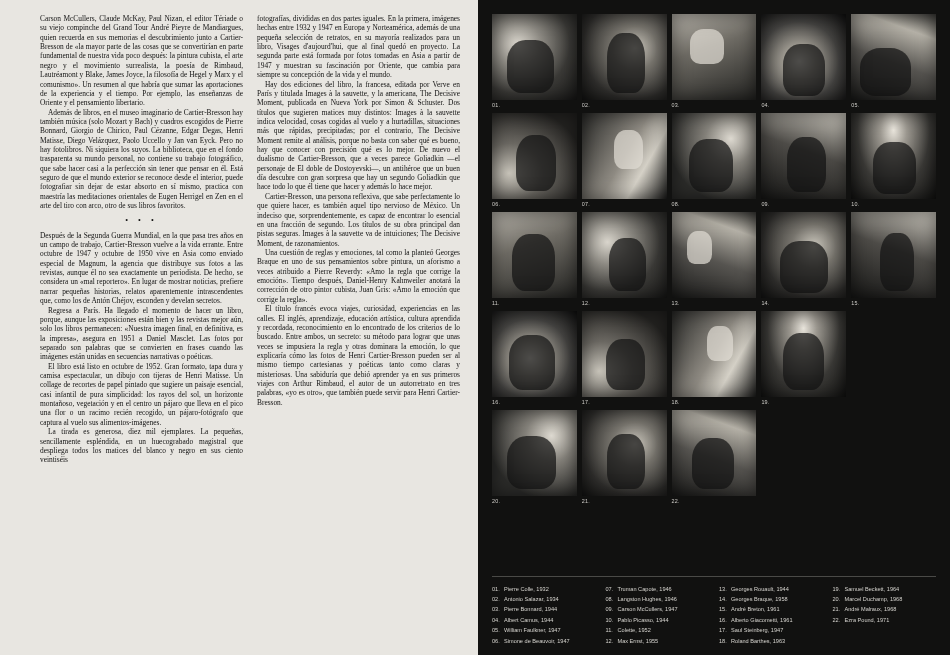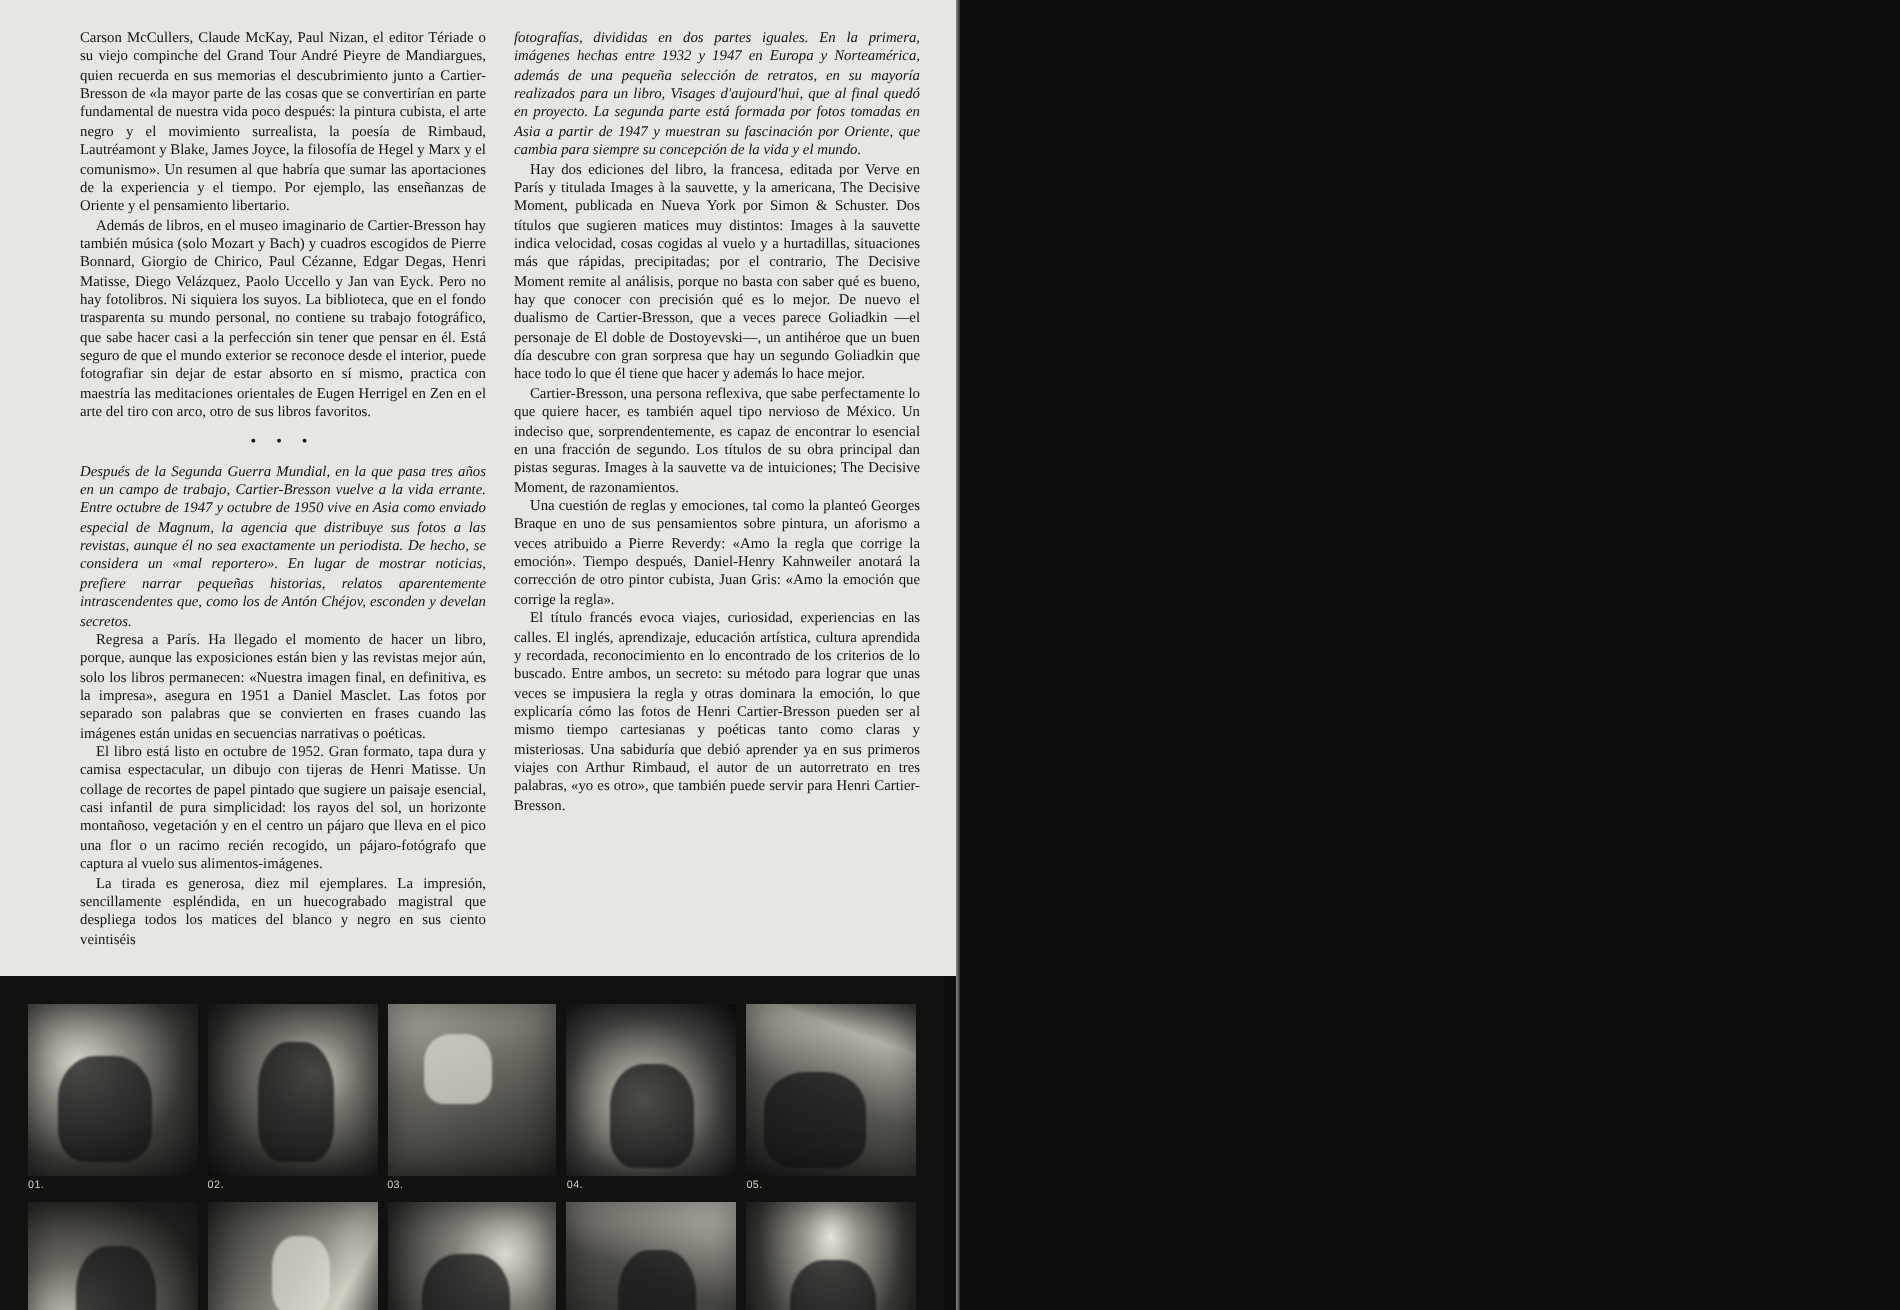--- a/index.html
+++ b/index.html
@@ -12,21 +12,20 @@
     height: 655px;
     overflow: hidden;
     font-family: "Liberation Serif", serif;
   }
   .spread {
     position: relative;
     width: 950px;
     height: 655px;
     display: flex;
     background: #0d0d0d;
-    flex-direction: column;
   }
   
   .page-left {
     width: 478px;
     height: 655px;
     background: #e8e6e1;
     box-sizing: border-box;
     padding: 14px 16px 14px 40px;
     position: relative;
   }
@@ -45,21 +44,20 @@
   }
   .col p {
     margin: 0;
     text-indent: 0;
   }
   .col p + p {
     text-indent: 8px;
   }
   .col p.nogap {
     text-indent: 0;
-    font-style: italic;
   }
   .dots {
     text-align: center;
     letter-spacing: 4px;
     font-size: 8px;
     margin: 5px 0 5px 0;
     color: #121212;
   }
 
   
@@ -176,21 +174,21 @@
 
   <div class="page-left">
     <div class="cols">
       <div class="col">
         <p>Carson McCullers, Claude McKay, Paul Nizan, el editor Tériade o su viejo compinche del Grand Tour André Pieyre de Mandiargues, quien recuerda en sus memorias el descubrimiento junto a Cartier-Bresson de «la mayor parte de las cosas que se convertirían en parte fundamental de nuestra vida poco después: la pintura cubista, el arte negro y el movimiento surrealista, la poesía de Rimbaud, Lautréamont y Blake, James Joyce, la filosofía de Hegel y Marx y el comunismo». Un resumen al que habría que sumar las aportaciones de la experiencia y el tiempo. Por ejemplo, las enseñanzas de Oriente y el pensamiento libertario.</p>
         <p>Además de libros, en el museo imaginario de Cartier-Bresson hay también música (solo Mozart y Bach) y cuadros escogidos de Pierre Bonnard, Giorgio de Chirico, Paul Cézanne, Edgar Degas, Henri Matisse, Diego Velázquez, Paolo Uccello y Jan van Eyck. Pero no hay fotolibros. Ni siquiera los suyos. La biblioteca, que en el fondo trasparenta su mundo personal, no contiene su trabajo fotográfico, que sabe hacer casi a la perfección sin tener que pensar en él. Está seguro de que el mundo exterior se reconoce desde el interior, puede fotografiar sin dejar de estar absorto en sí mismo, practica con maestría las meditaciones orientales de Eugen Herrigel en Zen en el arte del tiro con arco, otro de sus libros favoritos.</p>
         <div class="dots">• • •</div>
         <p class="nogap">Después de la Segunda Guerra Mundial, en la que pasa tres años en un campo de trabajo, Cartier-Bresson vuelve a la vida errante. Entre octubre de 1947 y octubre de 1950 vive en Asia como enviado especial de Magnum, la agencia que distribuye sus fotos a las revistas, aunque él no sea exactamente un periodista. De hecho, se considera un «mal reportero». En lugar de mostrar noticias, prefiere narrar pequeñas historias, relatos aparentemente intrascendentes que, como los de Antón Chéjov, esconden y develan secretos.</p>
         <p>Regresa a París. Ha llegado el momento de hacer un libro, porque, aunque las exposiciones están bien y las revistas mejor aún, solo los libros permanecen: «Nuestra imagen final, en definitiva, es la impresa», asegura en 1951 a Daniel Masclet. Las fotos por separado son palabras que se convierten en frases cuando las imágenes están unidas en secuencias narrativas o poéticas.</p>
         <p>El libro está listo en octubre de 1952. Gran formato, tapa dura y camisa espectacular, un dibujo con tijeras de Henri Matisse. Un collage de recortes de papel pintado que sugiere un paisaje esencial, casi infantil de pura simplicidad: los rayos del sol, un horizonte montañoso, vegetación y en el centro un pájaro que lleva en el pico una flor o un racimo recién recogido, un pájaro-fotógrafo que captura al vuelo sus alimentos-imágenes.</p>
-        <p>La tirada es generosa, diez mil ejemplares. La impresión, sencillamente espléndida, en un huecograbado magistral que despliega todos los matices del blanco y negro en sus ciento veintiséis</p>
+        <p>La tirada es generosa, diez mil ejemplares. La pequeñas, sencillamente espléndida, en un huecograbado magistral que despliega todos los matices del blanco y negro en sus ciento veintiséis</p>
       </div>
       <div class="col">
         <p class="nogap">fotografías, divididas en dos partes iguales. En la primera, imágenes hechas entre 1932 y 1947 en Europa y Norteamérica, además de una pequeña selección de retratos, en su mayoría realizados para un libro, Visages d'aujourd'hui, que al final quedó en proyecto. La segunda parte está formada por fotos tomadas en Asia a partir de 1947 y muestran su fascinación por Oriente, que cambia para siempre su concepción de la vida y el mundo.</p>
         <p>Hay dos ediciones del libro, la francesa, editada por Verve en París y titulada Images à la sauvette, y la americana, The Decisive Moment, publicada en Nueva York por Simon &amp; Schuster. Dos títulos que sugieren matices muy distintos: Images à la sauvette indica velocidad, cosas cogidas al vuelo y a hurtadillas, situaciones más que rápidas, precipitadas; por el contrario, The Decisive Moment remite al análisis, porque no basta con saber qué es bueno, hay que conocer con precisión qué es lo mejor. De nuevo el dualismo de Cartier-Bresson, que a veces parece Goliadkin —el personaje de El doble de Dostoyevski—, un antihéroe que un buen día descubre con gran sorpresa que hay un segundo Goliadkin que hace todo lo que él tiene que hacer y además lo hace mejor.</p>
         <p>Cartier-Bresson, una persona reflexiva, que sabe perfectamente lo que quiere hacer, es también aquel tipo nervioso de México. Un indeciso que, sorprendentemente, es capaz de encontrar lo esencial en una fracción de segundo. Los títulos de su obra principal dan pistas seguras. Images à la sauvette va de intuiciones; The Decisive Moment, de razonamientos.</p>
         <p>Una cuestión de reglas y emociones, tal como la planteó Georges Braque en uno de sus pensamientos sobre pintura, un aforismo a veces atribuido a Pierre Reverdy: «Amo la regla que corrige la emoción». Tiempo después, Daniel-Henry Kahnweiler anotará la corrección de otro pintor cubista, Juan Gris: «Amo la emoción que corrige la regla».</p>
         <p>El título francés evoca viajes, curiosidad, experiencias en las calles. El inglés, aprendizaje, educación artística, cultura aprendida y recordada, reconocimiento en lo encontrado de los criterios de lo buscado. Entre ambos, un secreto: su método para lograr que unas veces se impusiera la regla y otras dominara la emoción, lo que explicaría cómo las fotos de Henri Cartier-Bresson pueden ser al mismo tiempo cartesianas y poéticas tanto como claras y misteriosas. Una sabiduría que debió aprender ya en sus primeros viajes con Arthur Rimbaud, el autor de un autorretrato en tres palabras, «yo es otro», que también puede servir para Henri Cartier-Bresson.</p>
       </div>
     </div>
   </div>

